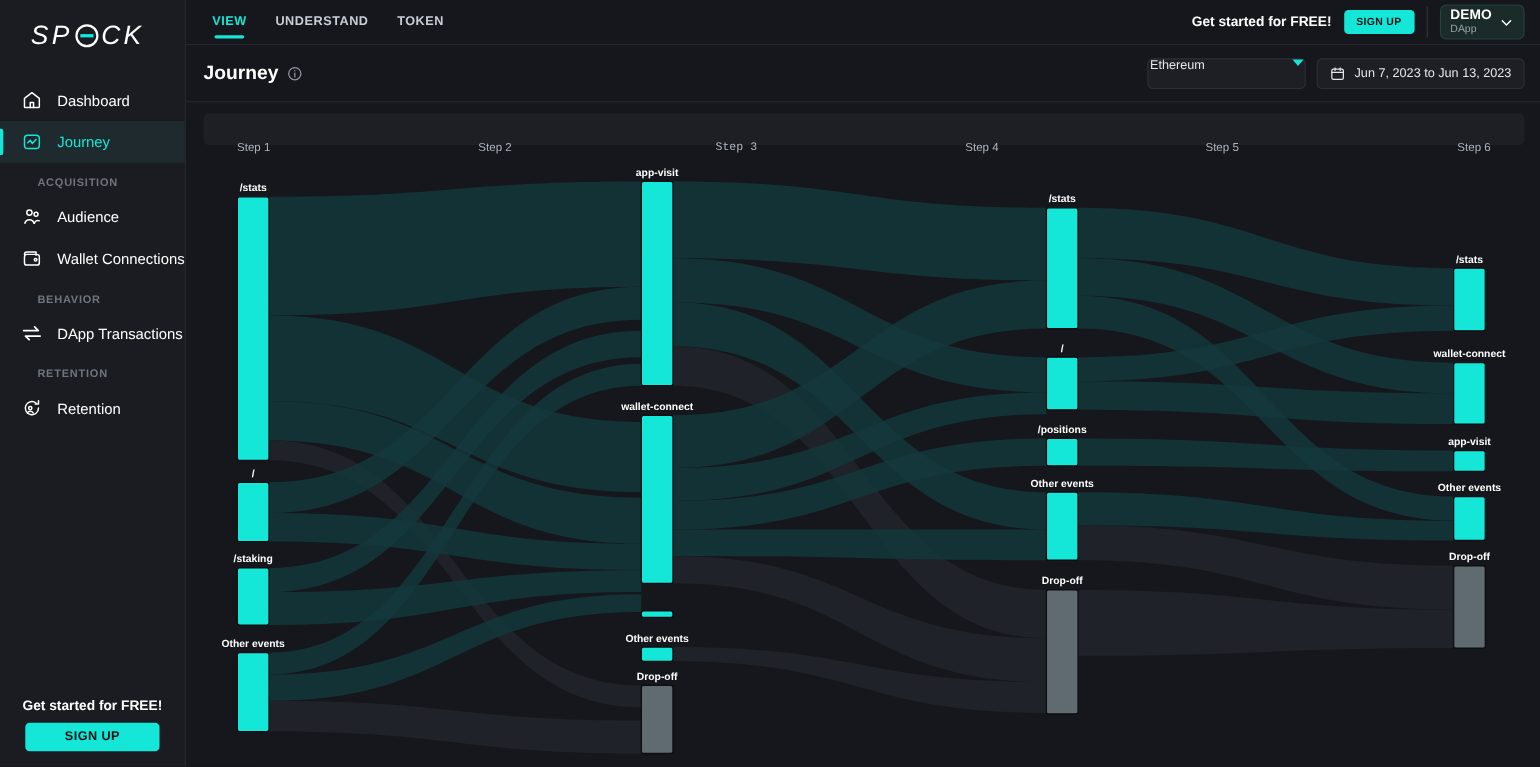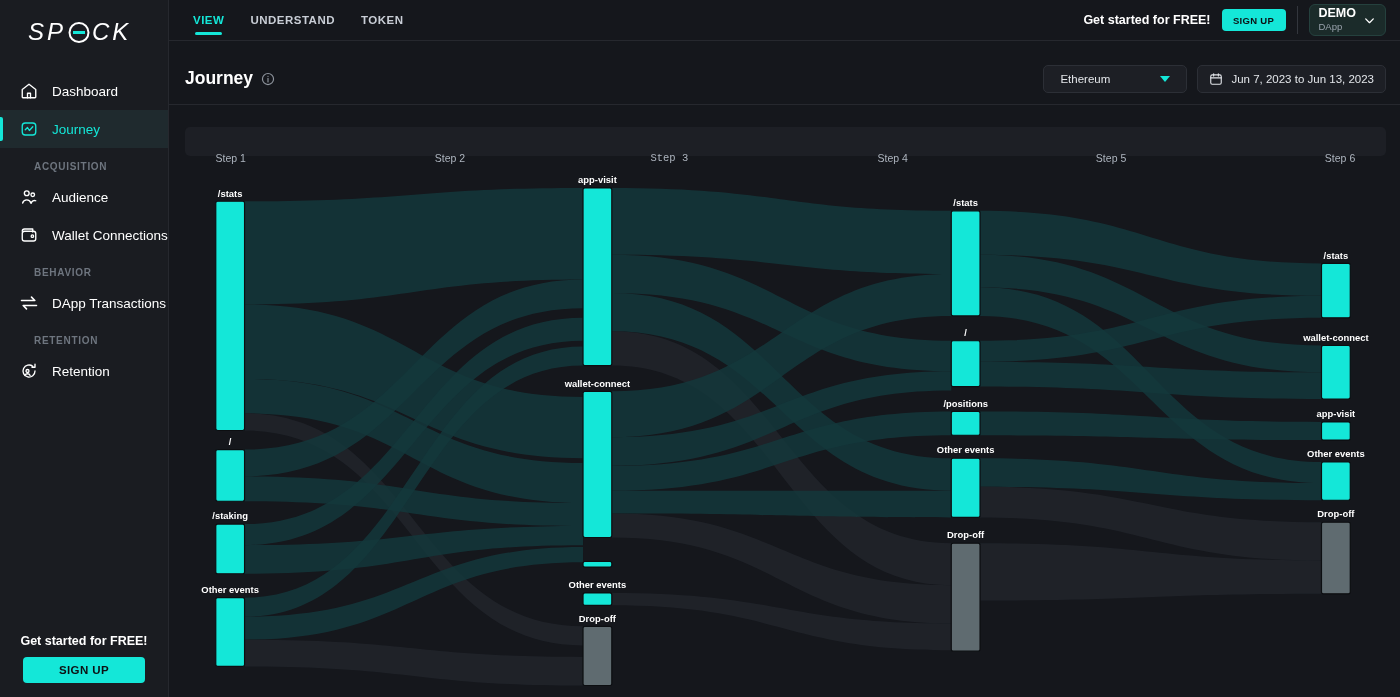--- a/index.html
+++ b/index.html
@@ -46,21 +46,21 @@
   .cta-text { font-size: 12.5px; font-weight: 700; color: #ffffff; }
   .cta-btn {
     width: 122px; height: 26px; border-radius: 4px;
     background: #14e7d8; color: #0d1013;
     font-size: 11.5px; font-weight: 700; letter-spacing: 0.4px;
     display: flex; align-items: center; justify-content: center;
     border: none; cursor: pointer; font-family: "Liberation Sans", sans-serif;
   }
 
   
-  .main { flex: 1; display: flex; flex-direction: column; background: #15171c; min-width: 0; gap: 12px; }
+  .main { flex: 1; display: flex; flex-direction: column; background: #15171c; min-width: 0; }
 
   .topbar {
     height: 41px; flex: 0 0 41px; display: flex; align-items: center;
     border-bottom: 1px solid #26282e; padding: 0 14px 0 0; background: #15171c;
   }
   .tabs { display: flex; align-items: flex-end; height: 41px; padding-left: 24px; gap: 26px; }
   .tab {
     font-size: 11.5px; font-weight: 700; letter-spacing: 0.5px; color: #c9ced6;
     height: 41px; display: flex; align-items: center; position: relative; cursor: pointer;
   }
@@ -89,22 +89,22 @@
 
   .pagehead {
     height: 52px; flex: 0 0 52px; display: flex; align-items: center;
     padding: 0 14px 0 16px; border-bottom: 1px solid #26282e;
   }
   .page-title { font-size: 17.5px; font-weight: 700; color: #ffffff; }
   .info-icon { margin-left: 8px; width: 14px; height: 14px; display: inline-flex; cursor: pointer; }
   .filters { margin-left: auto; display: flex; align-items: center; gap: 10px; }
   .select-box {
     width: 144px; height: 28px; border-radius: 5px; background: #1d1f25;
-    border: 1px solid #2c2f36; display: flex; align-items: center;
-    padding: 0 16px; cursor: pointer;
+    border: 1px solid #2c2f36; display: flex; align-items: flex-start;
+    padding: 0 1px; cursor: pointer;
   }
   .select-val { font-size: 11.5px; color: #e3e6ea; }
   .caret { margin-left: auto; width: 0; height: 0; border-left: 5px solid transparent; border-right: 5px solid transparent; border-top: 6px solid #14e7d8; }
   .date-box {
     height: 28px; border-radius: 5px; background: #1d1f25; border: 1px solid #2c2f36;
     display: flex; align-items: center; gap: 8px; padding: 0 11px; cursor: pointer;
   }
   .date-text { font-size: 11.5px; color: #e3e6ea; white-space: nowrap; }
 
   .content { flex: 1; padding: 10px 14px 0 16px; display: flex; flex-direction: column; min-height: 0; }

